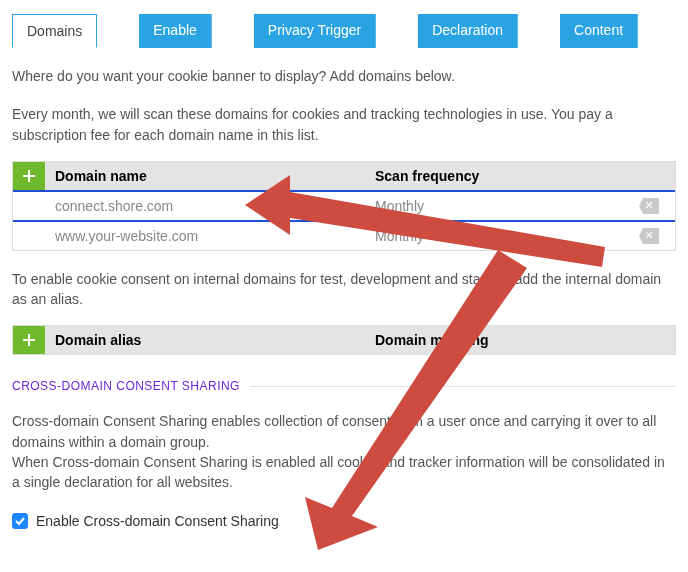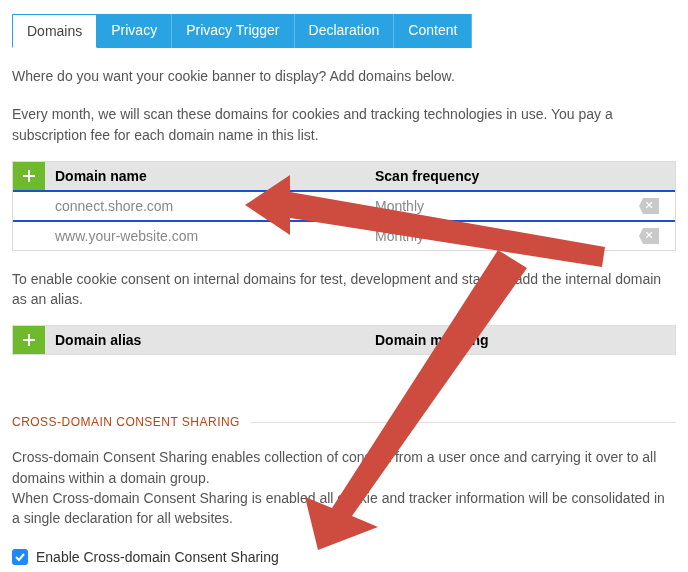--- a/index.html
+++ b/index.html
@@ -4,21 +4,21 @@
 <style>
   * { box-sizing: border-box; margin: 0; padding: 0; }
   body {
     font-family: "Segoe UI", Arial, sans-serif;
     font-size: 14px;
     color: #333;
     width: 688px;
     background: #fff;
   }
   .wrap { padding: 14px 12px 24px 12px; }
-  .tabs { display: flex; }
+  .tabs { display: flex; gap: 42px; }
   .tab {
     padding: 8px 14px;
     background: #29a3e2;
     color: #fff;
     font-size: 14px;
     border-right: 1px solid rgba(255,255,255,.25);
     cursor: pointer;
   }
   .tab.active {
     background: #fff;
@@ -51,22 +51,22 @@
   .tcell.name { flex:0 0 320px; }
   .tcell.freq { flex:1; display:flex; align-items:flex-end; justify-content:space-between; }
   .del {
     width:20px;height:16px;
     background:#c9c9c9;
     clip-path: polygon(20% 0,100% 0,100% 100%,20% 100%,0 50%);
     display:flex;align-items:center;justify-content:center;
     color:#fff;font-size:11px;line-height:1; margin-right:6px;
   }
   .section-title {
-    margin-top: 60px;
-    color:#c2410c;
+    margin-top: 24px;
+    color:#6d28d9;
     letter-spacing: .04em;
     font-size: 12px;
     display:flex; align-items:center; gap:10px;
   }
   .section-title .line { flex:1; height:1px; background:#e1e1e1; }
   .checkbox-row {
     margin-top: 20px; display:flex; align-items:center; gap:8px;
     color:#333;
   }
   .cbx {
@@ -80,21 +80,21 @@
   .stage { position: relative; }
   .plus-svg { width:14px;height:14px; }
 </style>
 </head>
 <body>
 
 <div class="wrap stage">
 
   <div class="tabs">
     <div class="tab active"><span>Domains</span></div>
-    <div class="tab"><span>Privacy</span></div>
+    <div class="tab"><span>Enable</span></div>
     <div class="tab"><span>Privacy Trigger</span></div>
     <div class="tab"><span>Declaration</span></div>
     <div class="tab"><span>Content</span></div>
   </div>
 
   <p class="para">Where do you want your cookie banner to display? Add domains below.</p>
   <p class="para">Every month, we will scan these domains for cookies and tracking technologies in use. You pay a subscription fee for each domain name in this list.</p>
 
   <div class="table">
     <div class="thead">

